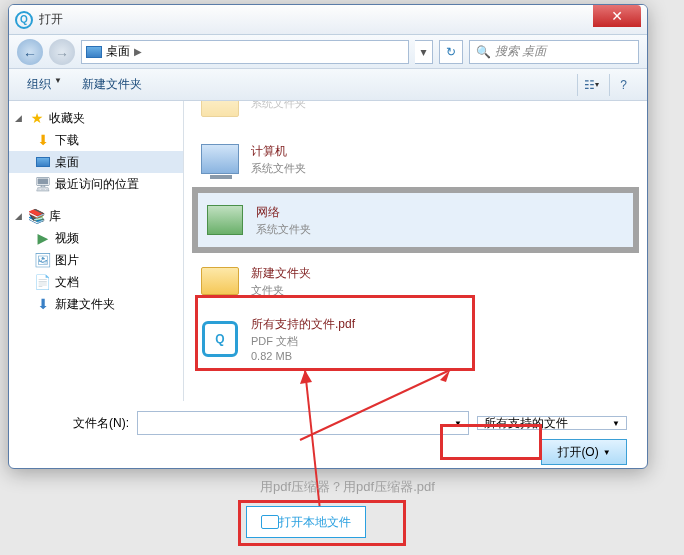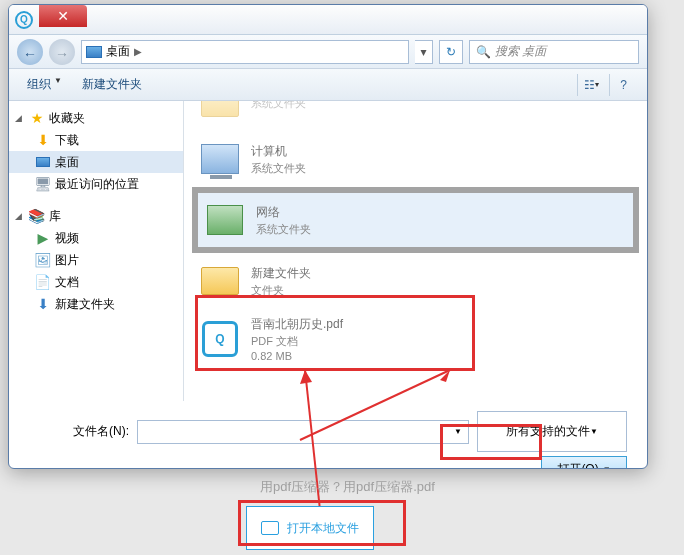--- a/index.html
+++ b/index.html
@@ -38,53 +38,54 @@
 .ic-lib{color:#5a8ab8;font-size:14px}
 .ic-vid{color:#4a9a5a;font-size:14px}
 .ic-pic{color:#5a9ac8;font-size:14px}
 .ic-doc{color:#d8a850;font-size:14px}
 .ic-xl{color:#3a80c6;font-size:14px}
 .list{flex:1;padding:4px 8px;overflow:hidden;position:relative}
 .item{display:flex;align-items:center;padding:6px;gap:10px;cursor:pointer;border:1px solid transparent}
 .item.sel{background:#e6f0fa;border:6px solid #a3a3a3}
 .item .iicon{width:42px;height:42px;display:flex;align-items:center;justify-content:center}
 .item .meta{display:flex;flex-direction:column;gap:1px}
-.item .iname{color:#737373}
+.item .iname{color:#7f1d1d}
 .item .isub{color:#888;font-size:11px}
 .ic-computer{width:38px;height:30px;background:linear-gradient(#d0e4f8,#8ab4e0);border:1px solid #6a94c0;position:relative}
 .ic-computer:after{content:"";position:absolute;bottom:-6px;left:8px;width:22px;height:4px;background:#8a9aaa}
 .ic-network{width:36px;height:30px;background:linear-gradient(#c0e0c0,#6ab06a);border:1px solid #4a904a;position:relative}
 .ic-folder{width:38px;height:28px;background:linear-gradient(#fde8a8,#f5c858);border:1px solid #d8a838;border-radius:2px}
 .ic-pdf{width:36px;height:36px;border:3px solid #2a9fd6;border-radius:6px;display:flex;align-items:center;justify-content:center;color:#2a9fd6;font-weight:bold}
 .hl1{position:absolute;border:3px solid #e03030;pointer-events:none;left:195px;top:295px;width:280px;height:76px}
 .footer{padding:10px 20px;display:flex;flex-direction:column;gap:0}
 .frow{display:flex;align-items:center;gap:8px}
 .flabel{width:100px;text-align:right}
 .fname{flex:1;height:24px;border:1px solid #a8bdd6;background:#fff;display:flex;align-items:center;justify-content:flex-end;padding:0 6px;cursor:pointer}
-.filter{width:150px;height:41px;border:1px solid #a8bdd6;background:#fff;display:flex;align-items:center;padding:0 6px;cursor:pointer;justify-content:center}
+.filter{width:150px;height:14px;border:1px solid #a8bdd6;background:#fff;display:flex;align-items:center;padding:0 6px;cursor:pointer;justify-content:space-between}
 .btns{display:flex;gap:10px;justify-content:flex-end;margin-top:4px}
 .btn{width:86px;height:26px;border:1px solid #8aa8c8;background:linear-gradient(#f8fbfe,#e4eef8);display:flex;align-items:center;justify-content:center;cursor:pointer;position:relative}
 .btn.primary{border:1px solid #3a9fd6;background:linear-gradient(#e0f2ff,#b0dcf8)}
 .btn .drop{font-size:8px;margin-left:4px}
 .hl2{position:absolute;border:3px solid #e03030;pointer-events:none;left:440px;top:424px;width:102px;height:36px}
 .arrow{position:absolute;pointer-events:none}
 .arrow svg{overflow:visible}
 .bgtext{position:absolute;left:260px;top:478px;color:#a0a0a0;font-size:13px}
 .bottombtns{position:absolute;left:246px;top:506px;display:flex;gap:18px}
-.bbtn{height:44px;padding:0 14px;border:1.5px solid #2aa0e0;background:#fff;display:flex;align-items:center;gap:8px;color:#2aa0e0;font-size:14px;cursor:pointer}
+.bbtn{height:32px;padding:0 14px;border:1.5px solid #2aa0e0;background:#fff;display:flex;align-items:center;color:#2aa0e0;font-size:14px;cursor:pointer}
 .bbtn .bicon{width:18px;height:14px;border:1.5px solid #2aa0e0;border-radius:2px}
 .bbtn .bicon.p:before{content:"P";font-weight:bold;font-size:11px;display:block;text-align:center;line-height:12px}
 .hl3{position:absolute;border:3px solid #e03030;pointer-events:none;left:238px;top:500px;width:168px;height:46px}
 </style>
 </head>
 <body>
 
 <div class="dialog">
   <div class="titlebar">
     <div class="appicon">Q</div>
+    <div class="title">打开</div>
     <div class="close">✕</div>
   </div>
   <div class="navrow">
     <div class="navbtn">←</div>
     <div class="navbtn fwd">→</div>
     <div class="crumbs">
       <div class="deskicon"></div>
       <span>桌面</span>
       <span class="sep">▶</span>
     </div>
@@ -183,21 +184,21 @@
         <div class="meta">
             <span class="iname">新建文件夹</span>
             <span class="isub">文件夹</span>
           </div>
       </div>
       <div class="item">
         <div class="iicon">
             <div class="ic-pdf">Q</div>
           </div>
         <div class="meta">
-            <span class="iname">晋南北朝历史.pdf</span>
+            <span class="iname">所有支持的文件.pdf</span>
             <span class="isub">PDF 文档</span>
             <span class="isub">0.82 MB</span>
           </div>
       </div>
     </div>
   </div>
   <div class="footer">
     <div class="frow">
       <div class="flabel">文件名(N):</div>
       <div class="fname">

